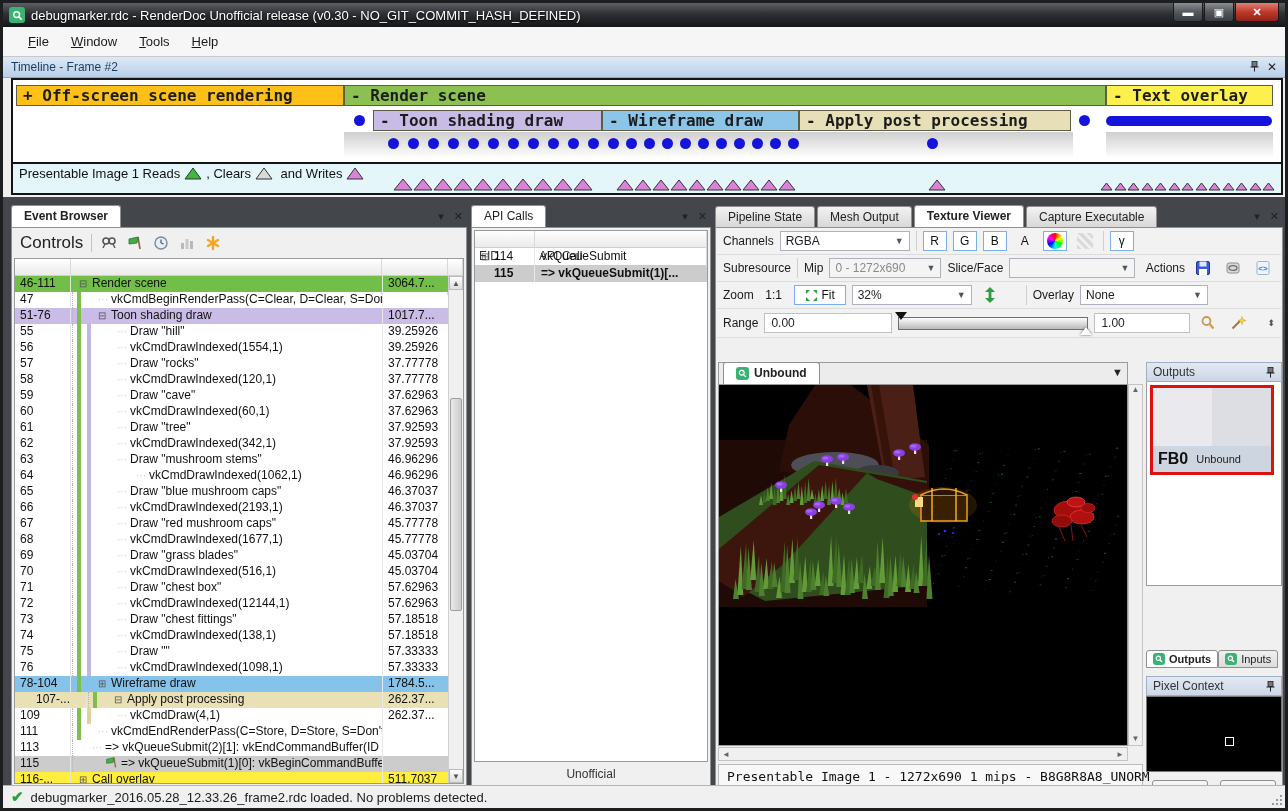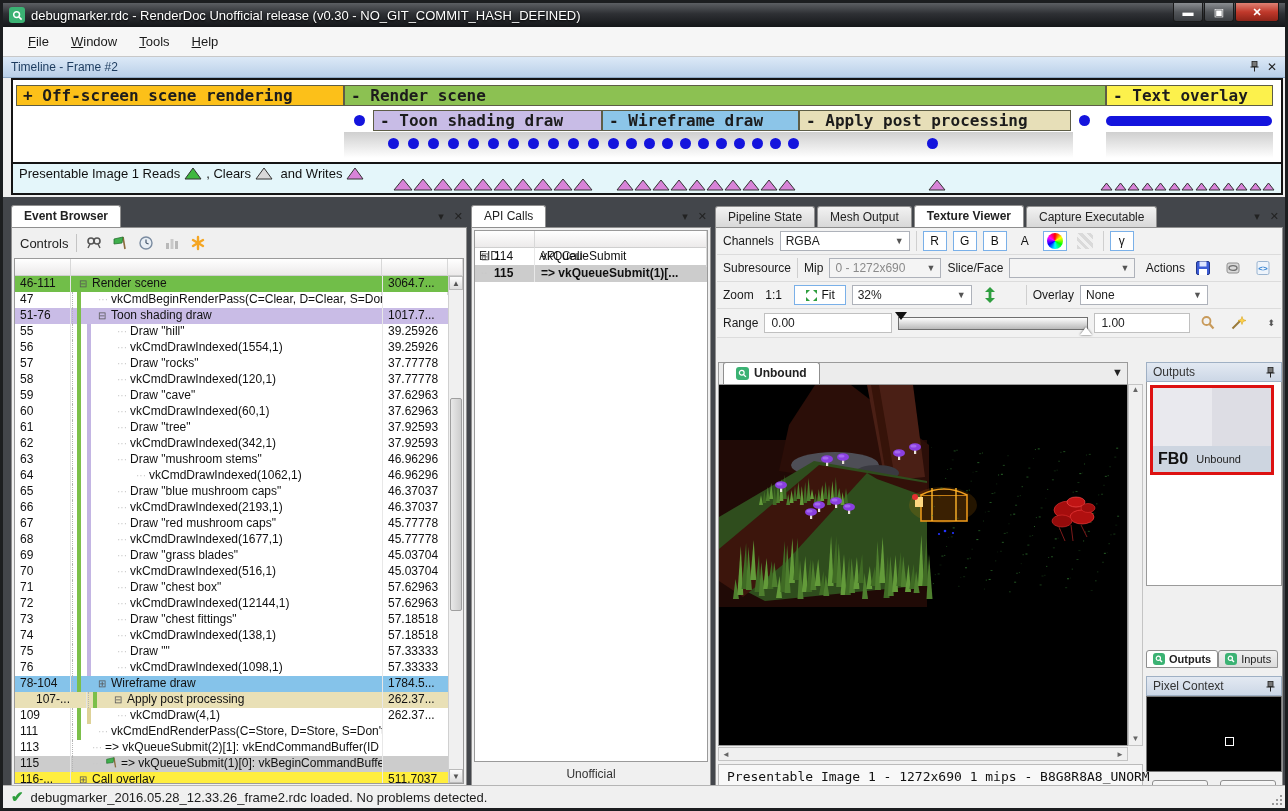--- a/index.html
+++ b/index.html
@@ -29,21 +29,21 @@
   .tri{display:inline-block;}
   
   #dock{position:absolute;left:0;top:194px;right:0;height:594px;background:#43464b;}
   .panel{position:absolute;top:8px;height:582px;}
   .tabbar{height:22px;display:flex;align-items:center;background:transparent;position:relative;}
   .tab{font-size:12px;color:#222;background:linear-gradient(#f2f2f2,#d8d8d8);border:1px solid #8f8f8f;border-bottom:none;padding:3px 12px 3px;border-radius:3px 3px 0 0;margin-right:2px;display:flex;align-items:center;gap:5px;}
   .tab.active{background:#fff;font-weight:bold;position:relative;z-index:2;padding-bottom:4px;}
   .tab-tools{position:absolute;right:4px;bottom:4px;font-size:11px;color:#222;display:flex;gap:10px;align-items:center;}
   .panel-body{position:absolute;left:0;top:22px;right:0;bottom:0;background:#f0f0f0;border:1px solid #8f8f8f;}
   
-  #eb-toolbar{position:absolute;left:2px;top:2px;right:2px;height:26px;display:flex;align-items:center;gap:8px;padding:0 6px;font-size:13px;color:#222;}
+  #eb-toolbar{position:absolute;left:2px;top:2px;right:2px;height:26px;display:flex;align-items:center;gap:8px;padding:0 6px;font-size:17px;color:#222;}
   #eb-toolbar .vsep{width:1px;height:18px;background:#c4c4c4;}
   .tico{width:18px;height:18px;display:inline-flex;align-items:center;justify-content:center;}
   #eb-table{position:absolute;left:2px;top:30px;right:2px;bottom:2px;background:#fff;border:1px solid #9a9a9a;overflow:hidden;}
   .thead{display:flex;height:17px;background:linear-gradient(#ffffff,#eceaea);border-bottom:1px solid #cfcfcf;font-size:12px;color:#333;}
   .thead span{padding:18px 4px;border-right:1px solid #d8d8d8;}
   .c-eid{width:56px;flex:0 0 auto;}
   .c-name{flex:1;position:relative;overflow:hidden;white-space:nowrap;}
   .c-dur{width:66px;flex:0 0 auto;}
   #eb-rows{position:absolute;left:0;top:17px;right:15px;bottom:0;overflow:hidden;}
   .erow{display:flex;height:16px;line-height:15px;font-size:12px;color:#111;}

